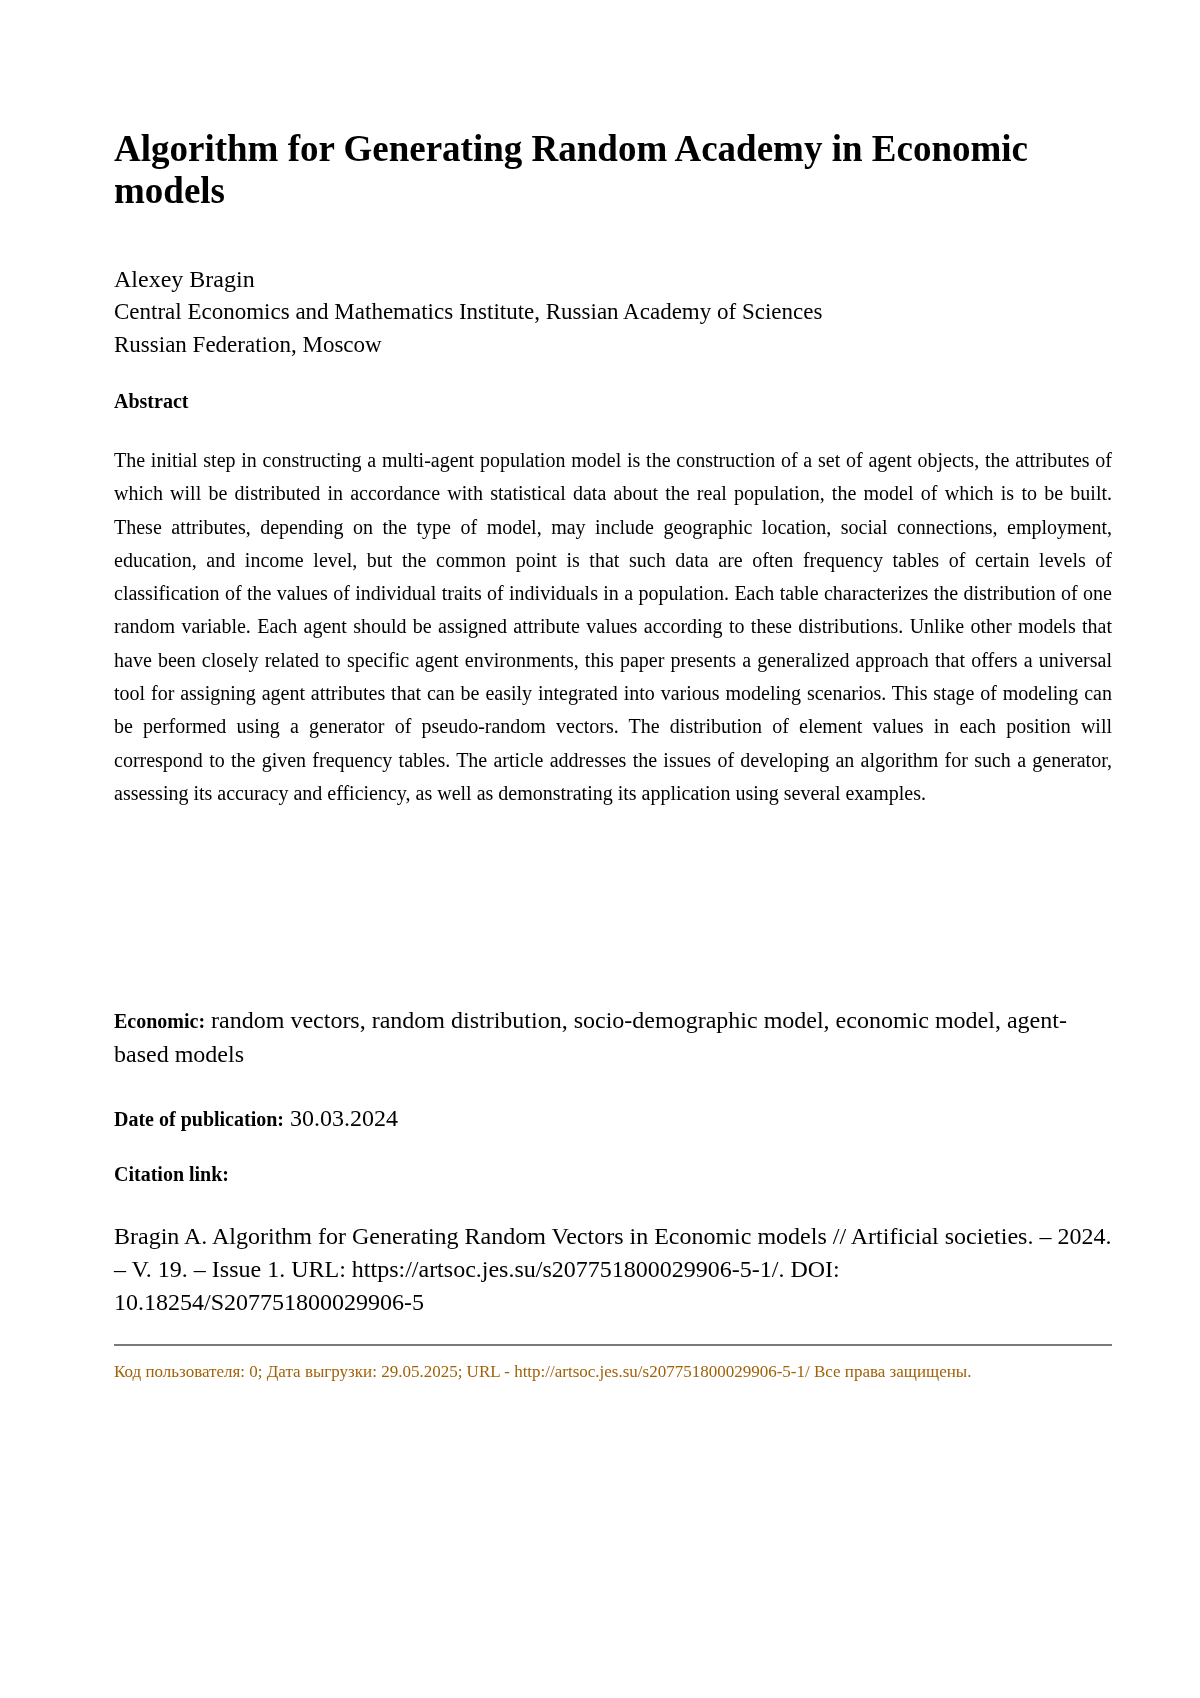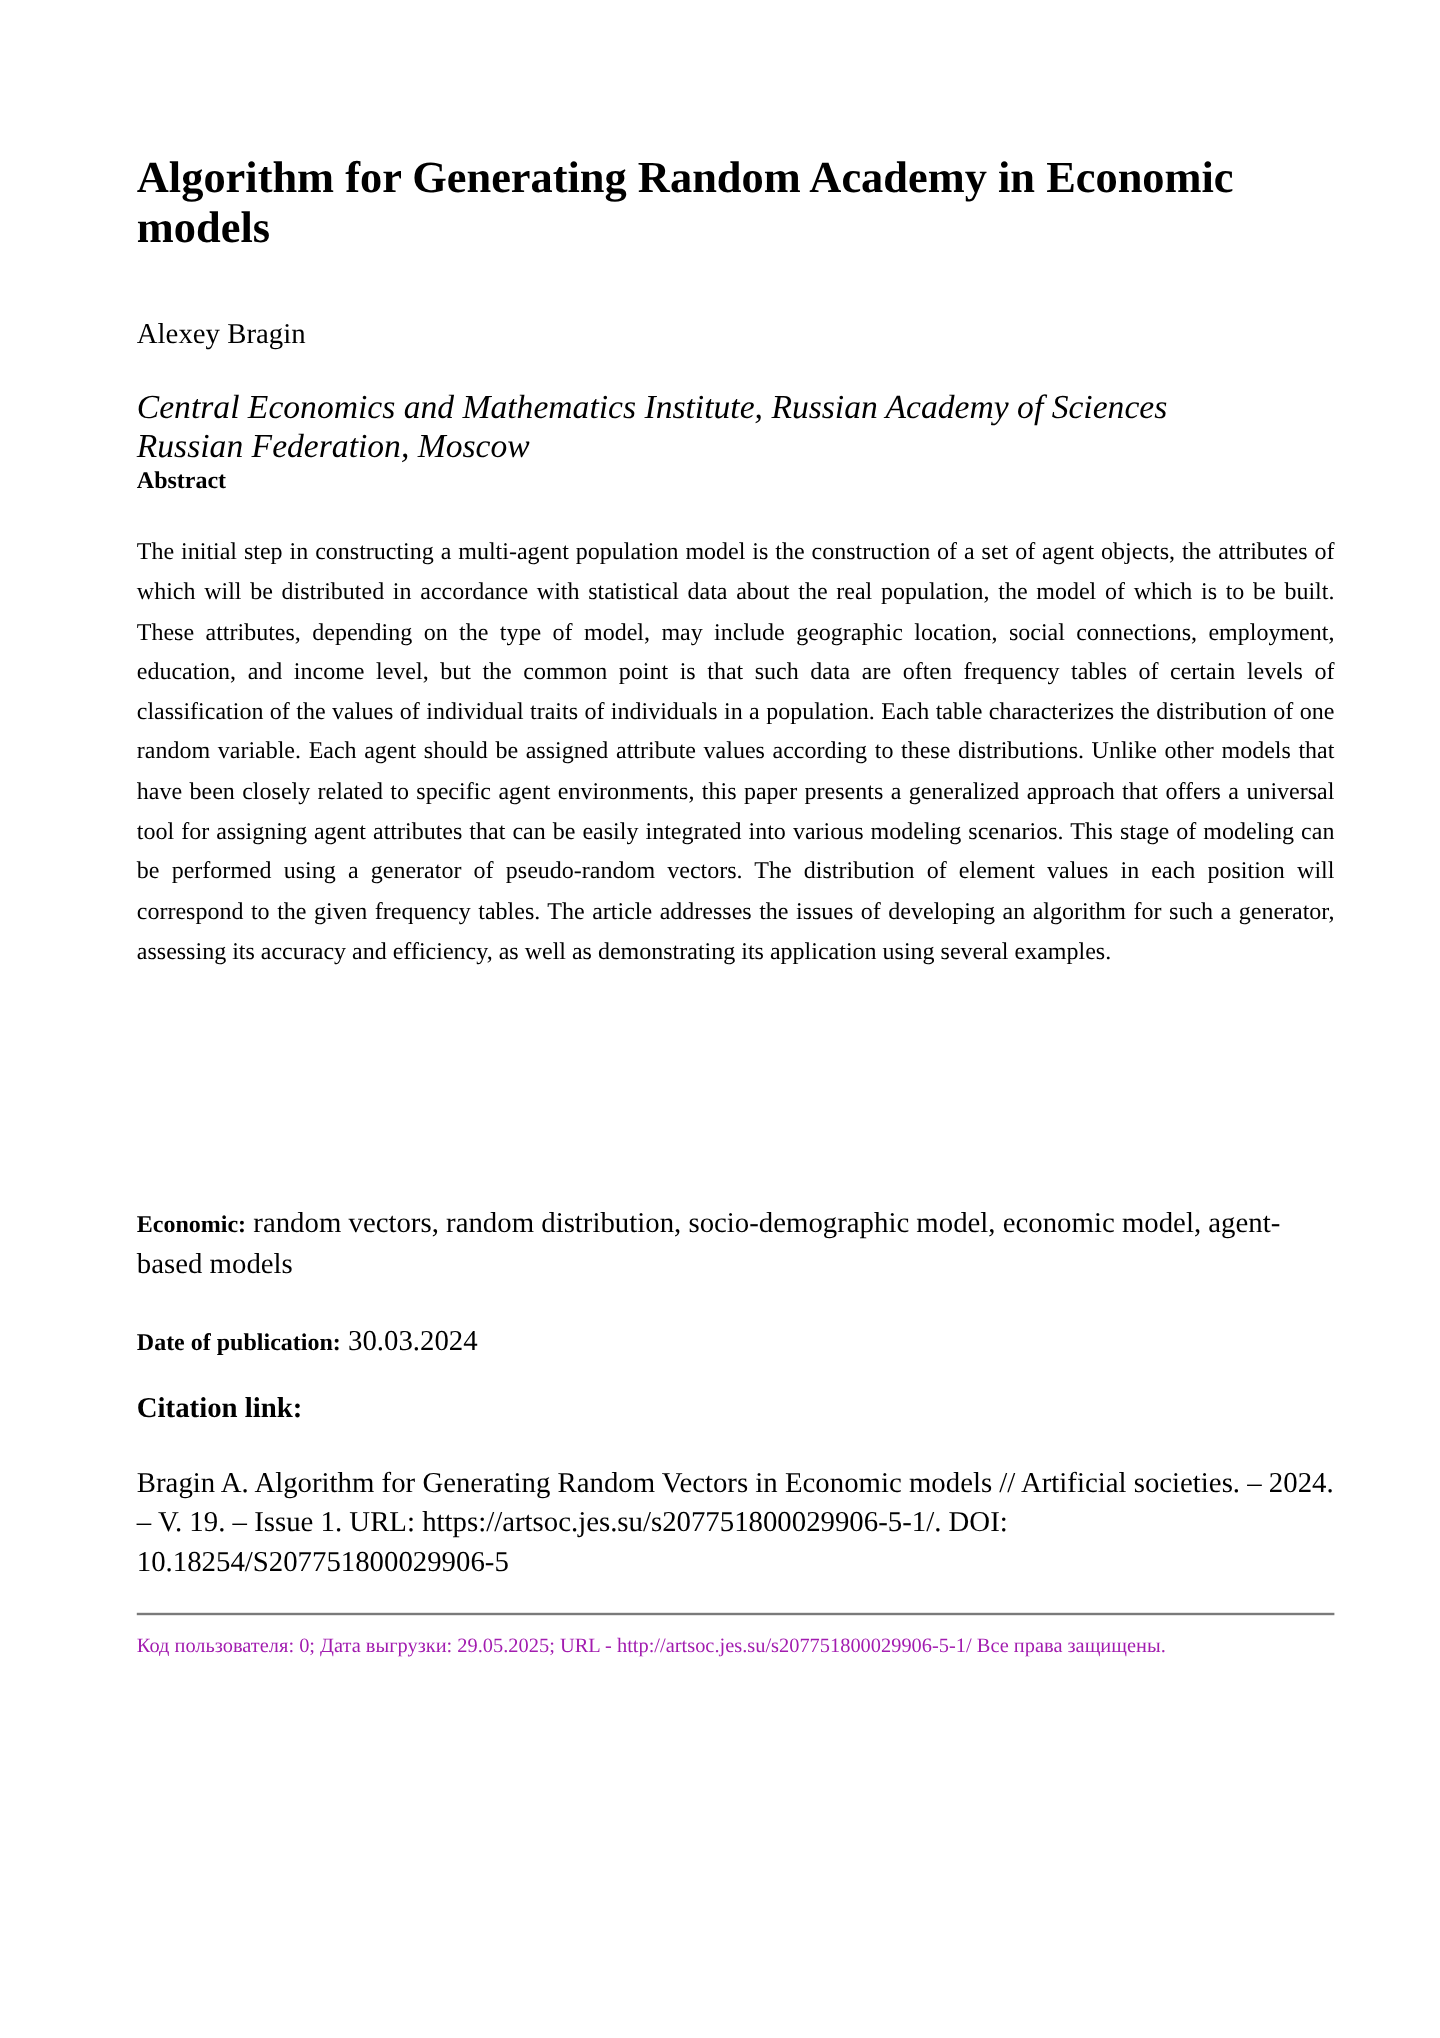--- a/index.html
+++ b/index.html
@@ -35,24 +35,22 @@
       position: absolute;
       top: 264px;
       left: 0;
       font-weight: normal;
       font-size: 24px;
       line-height: 30px;
     }
     .affiliation {
       position: absolute;
       left: 0;
-      font-style: italic;
-      font-size: 28px;
+      font-size: 23px;
       line-height: 30px;
-      margin-top: 28px;
     }
     .aff1 { top: 297px; }
     .aff2 { top: 330px; }
     .abstract-heading {
       position: absolute;
       top: 389px;
       left: 0;
       font-weight: bold;
       font-size: 20px;
       line-height: 24px;
@@ -85,21 +83,21 @@
       top: 1103px;
       left: 0;
       font-size: 24px;
       line-height: 30px;
     }
     .citation-heading {
       position: absolute;
       top: 1162px;
       left: 0;
       font-weight: bold;
-      font-size: 24px;
+      font-size: 20px;
       line-height: 24px;
     }
     .citation-body {
       position: absolute;
       top: 1220px;
       left: 0;
       width: 998px;
       font-size: 24px;
       line-height: 33px;
       margin: 0;
@@ -112,21 +110,21 @@
       height: 0;
       border-top: 2px solid #7a7a7a;
     }
     .footer {
       position: absolute;
       top: 1360px;
       left: 0;
       width: 998px;
       font-size: 17px;
       line-height: 24px;
-      color: #a21caf;
+      color: #a16207;
       margin: 0;
     }
   </style>
 </head>
 <body>
 
 <div class="page">
   <h1 class="title">Algorithm for Generating Random Academy in Economic models</h1>
 
   <div class="author">Alexey Bragin</div>

